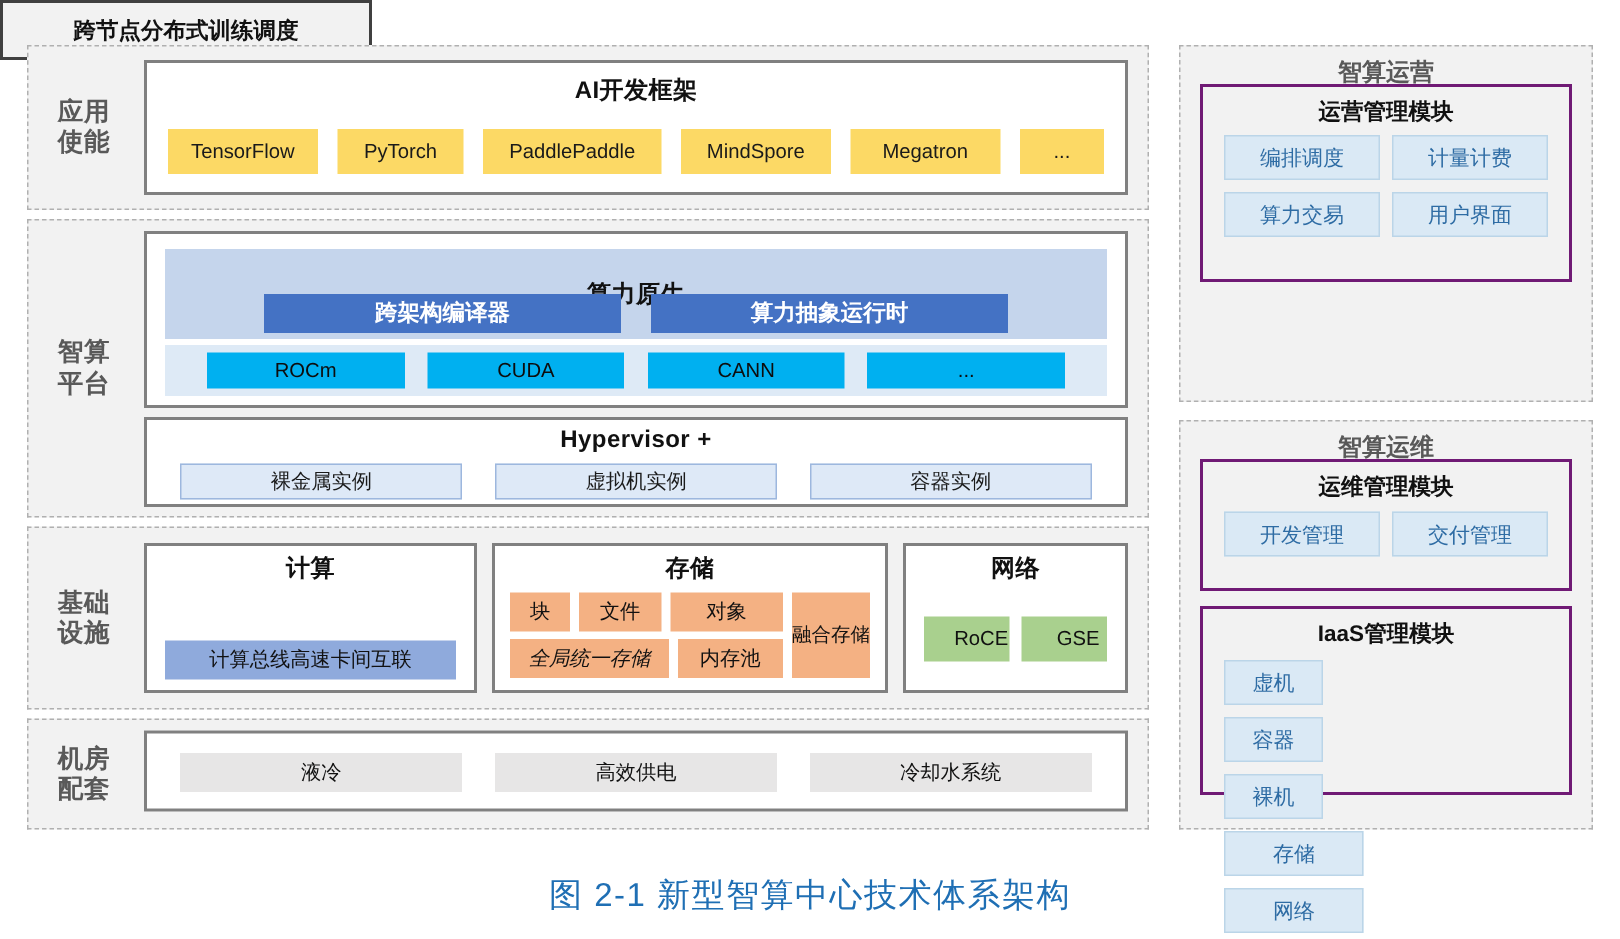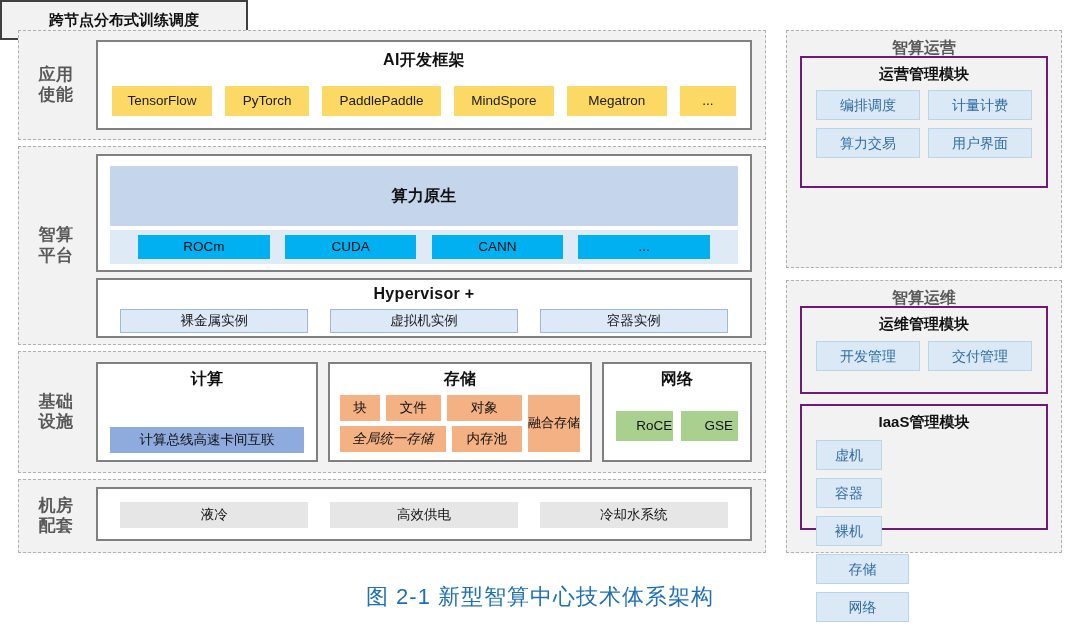--- a/index.html
+++ b/index.html
@@ -215,20 +215,24 @@
   <div class="dashed-band" id="band-plat">
     <div class="row-label">
       <span>智算</span>
       <span>平台</span>
     </div>
   </div>
 
   <div class="white-card" id="card-native">
     <div id="native-band">
       <div class="card-title">算力原生</div>
+      <div id="native-row">
+        <div class="chip chip-navy">跨架构编译器</div>
+        <div class="chip chip-navy">算力抽象运行时</div>
+      </div>
     </div>
     <div id="rocm-band">
       <div id="rocm-row">
         <div class="chip chip-cyan">ROCm</div>
         <div class="chip chip-cyan">CUDA</div>
         <div class="chip chip-cyan">CANN</div>
         <div class="chip chip-cyan">...</div>
       </div>
     </div>
   </div>

